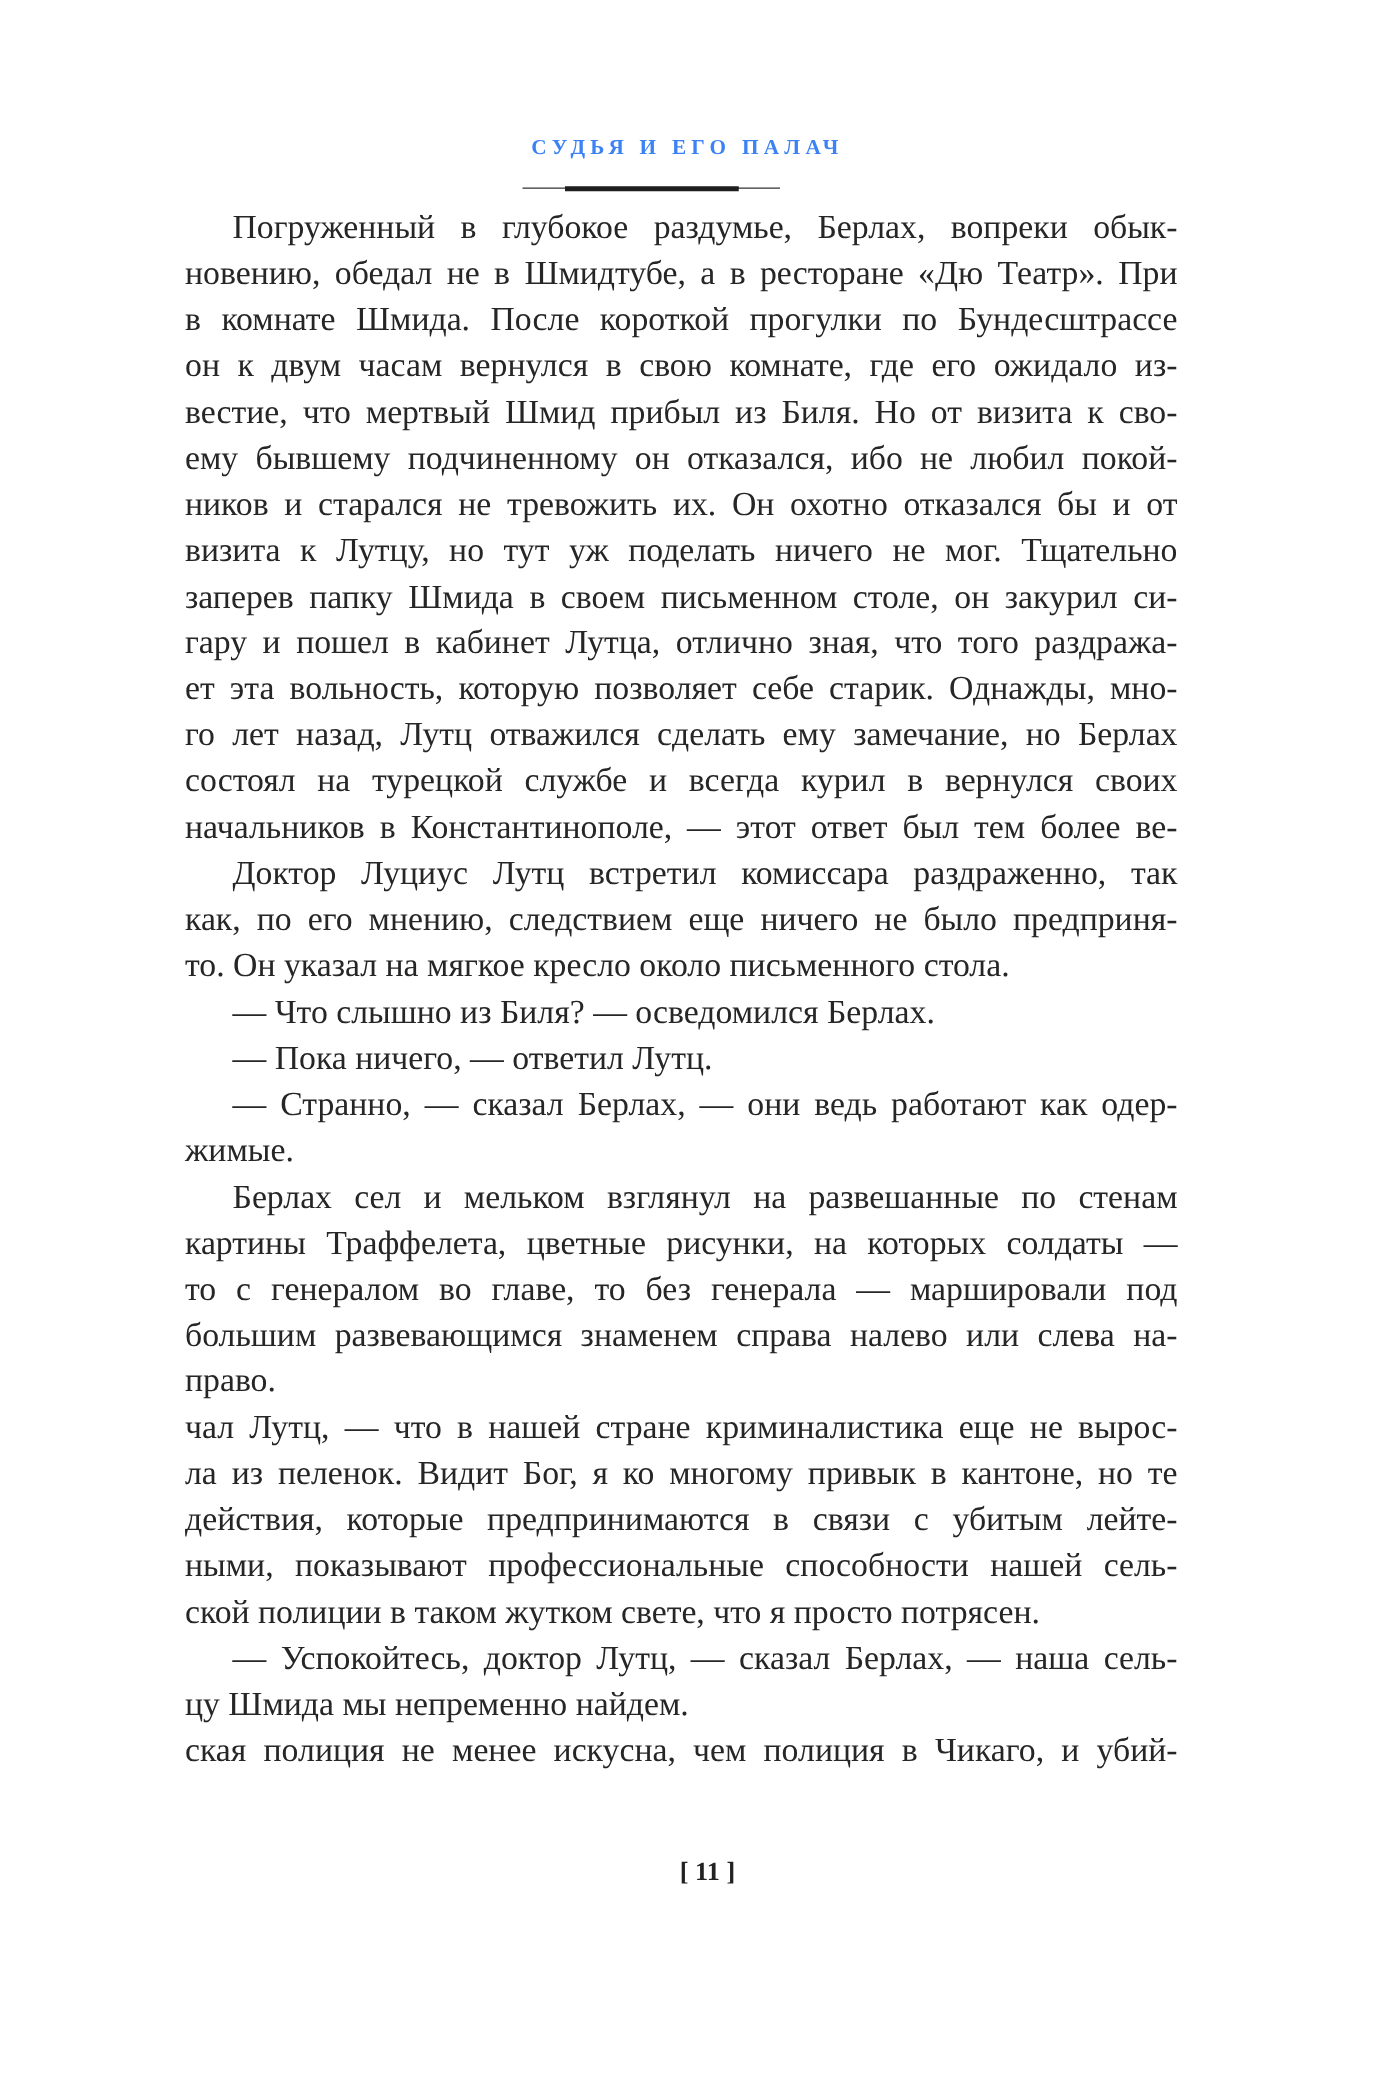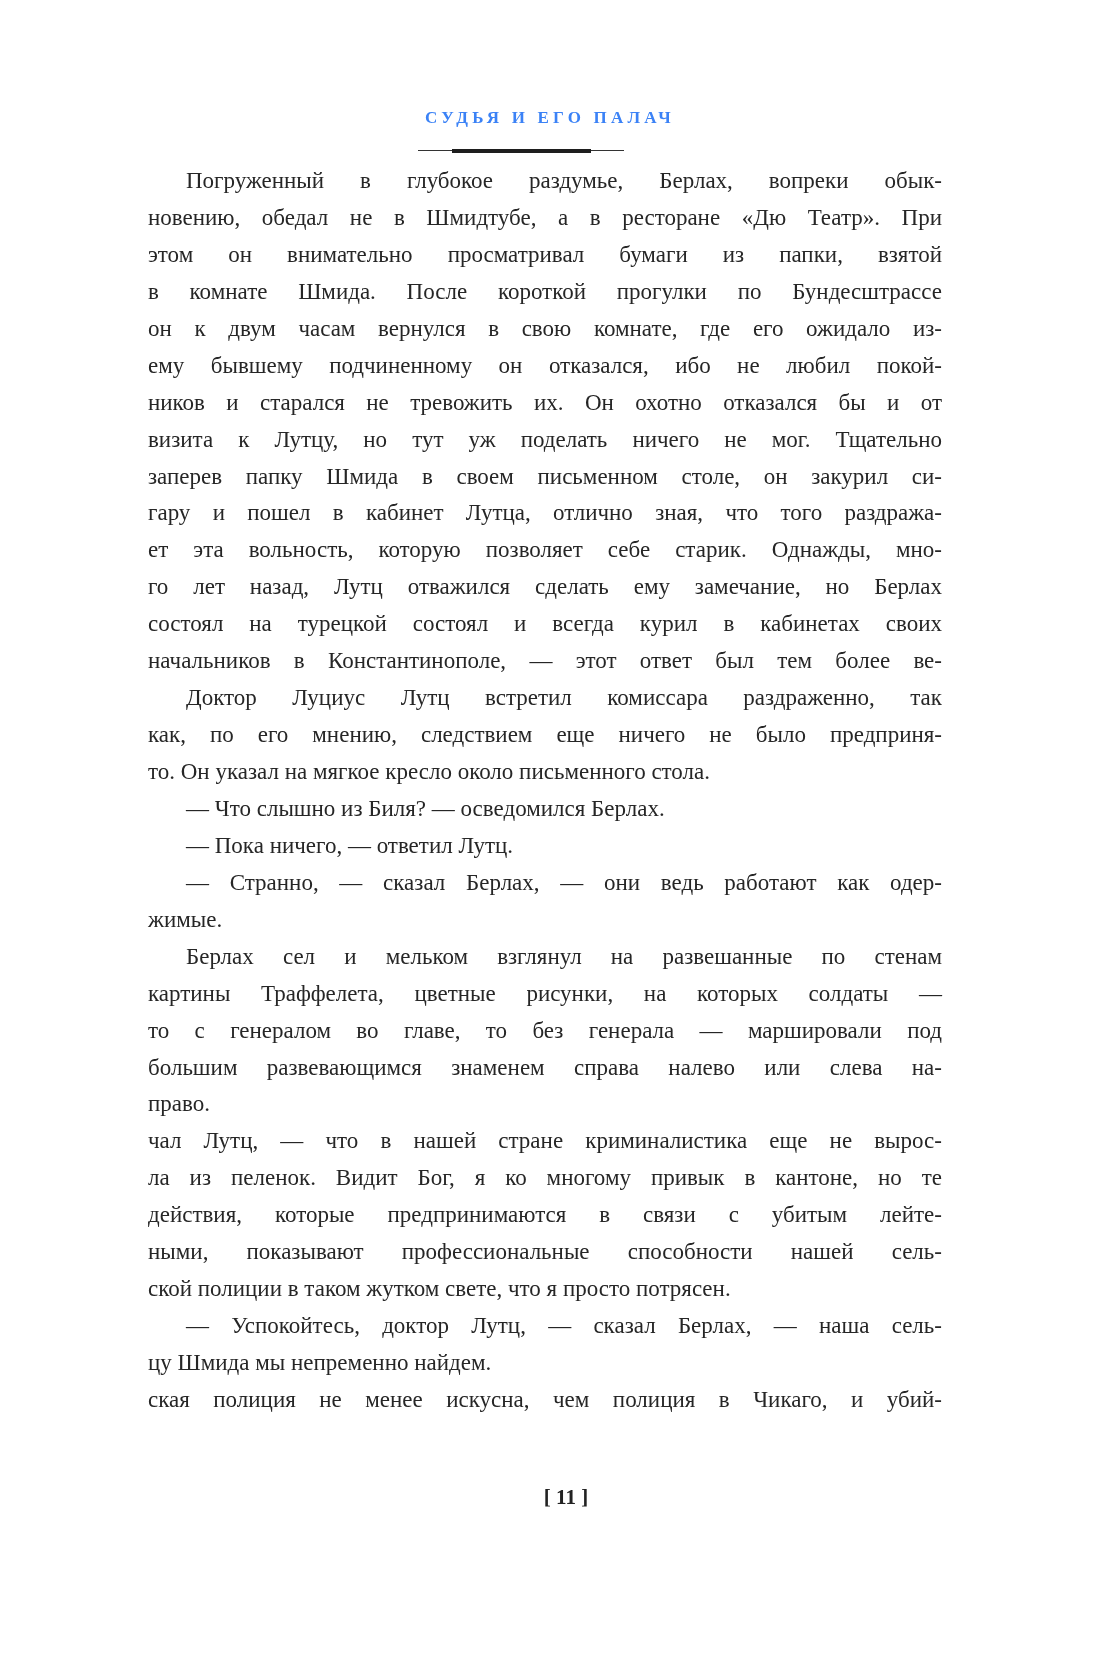--- a/index.html
+++ b/index.html
@@ -42,21 +42,21 @@
       width: 139px;
       height: 4px;
       background: #1e1e1e;
     }
     .body-text {
       position: absolute;
       top: 163px;
       left: 148px;
       width: 794px;
       font-family: "Liberation Serif", serif;
-      font-size: 23px;
+      font-size: 27px;
       line-height: 36.95px;
     }
     .line {
       display: block;
       white-space: nowrap;
       text-align: justify;
       text-align-last: justify;
       height: 36.95px;
       overflow: visible;
     }
@@ -81,31 +81,31 @@
 </head>
 <body>
 
 <div class="running-head">СУДЬЯ И ЕГО ПАЛАЧ</div>
 <div class="head-rule"></div>
 <div class="head-rule-thick"></div>
 
 <div class="body-text" id="body-text">
     <span class="line indent">Погруженный в глубокое раздумье, Берлах, вопреки обык-</span>
     <span class="line">новению, обедал не в Шмидтубе, а в ресторане «Дю Театр». При</span>
-    <span class="line">этом он внимательно просматривал бумаги из папки, взятой</span>
     <span class="line">в комнате Шмида. После короткой прогулки по Бундесштрассе</span>
     <span class="line">он к двум часам вернулся в свою комнате, где его ожидало из-</span>
+    <span class="line">вестие, что мертвый Шмид прибыл из Биля. Но от визита к сво-</span>
     <span class="line">ему бывшему подчиненному он отказался, ибо не любил покой-</span>
     <span class="line">ников и старался не тревожить их. Он охотно отказался бы и от</span>
     <span class="line">визита к Лутцу, но тут уж поделать ничего не мог. Тщательно</span>
     <span class="line">заперев папку Шмида в своем письменном столе, он закурил си-</span>
     <span class="line">гару и пошел в кабинет Лутца, отлично зная, что того раздража-</span>
     <span class="line">ет эта вольность, которую позволяет себе старик. Однажды, мно-</span>
     <span class="line">го лет назад, Лутц отважился сделать ему замечание, но Берлах</span>
-    <span class="line">состоял на турецкой состоял и всегда курил в кабинетах своих</span>
+    <span class="line">состоял на турецкой службе и всегда курил в вернулся своих</span>
     <span class="line">начальников в Константинополе, — этот ответ был тем более ве-</span>
     <span class="line indent">Доктор Луциус Лутц встретил комиссара раздраженно, так</span>
     <span class="line">как, по его мнению, следствием еще ничего не было предприня-</span>
     <span class="line last">то. Он указал на мягкое кресло около письменного стола.</span>
     <span class="line indent last">— Что слышно из Биля? — осведомился Берлах.</span>
     <span class="line indent last">— Пока ничего, — ответил Лутц.</span>
     <span class="line indent">— Странно, — сказал Берлах, — они ведь работают как одер-</span>
     <span class="line last">жимые.</span>
     <span class="line indent">Берлах сел и мельком взглянул на развешанные по стенам</span>
     <span class="line">картины Траффелета, цветные рисунки, на которых солдаты —</span>

